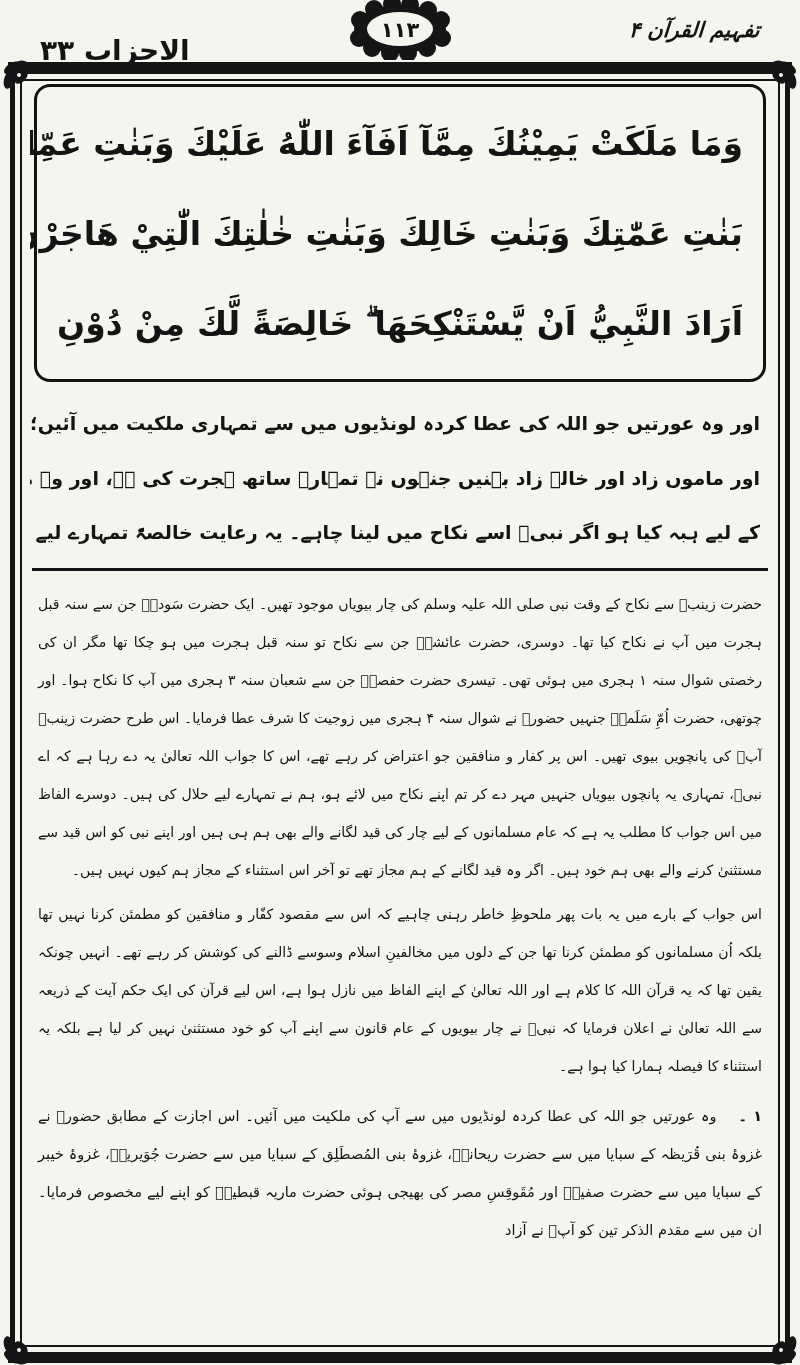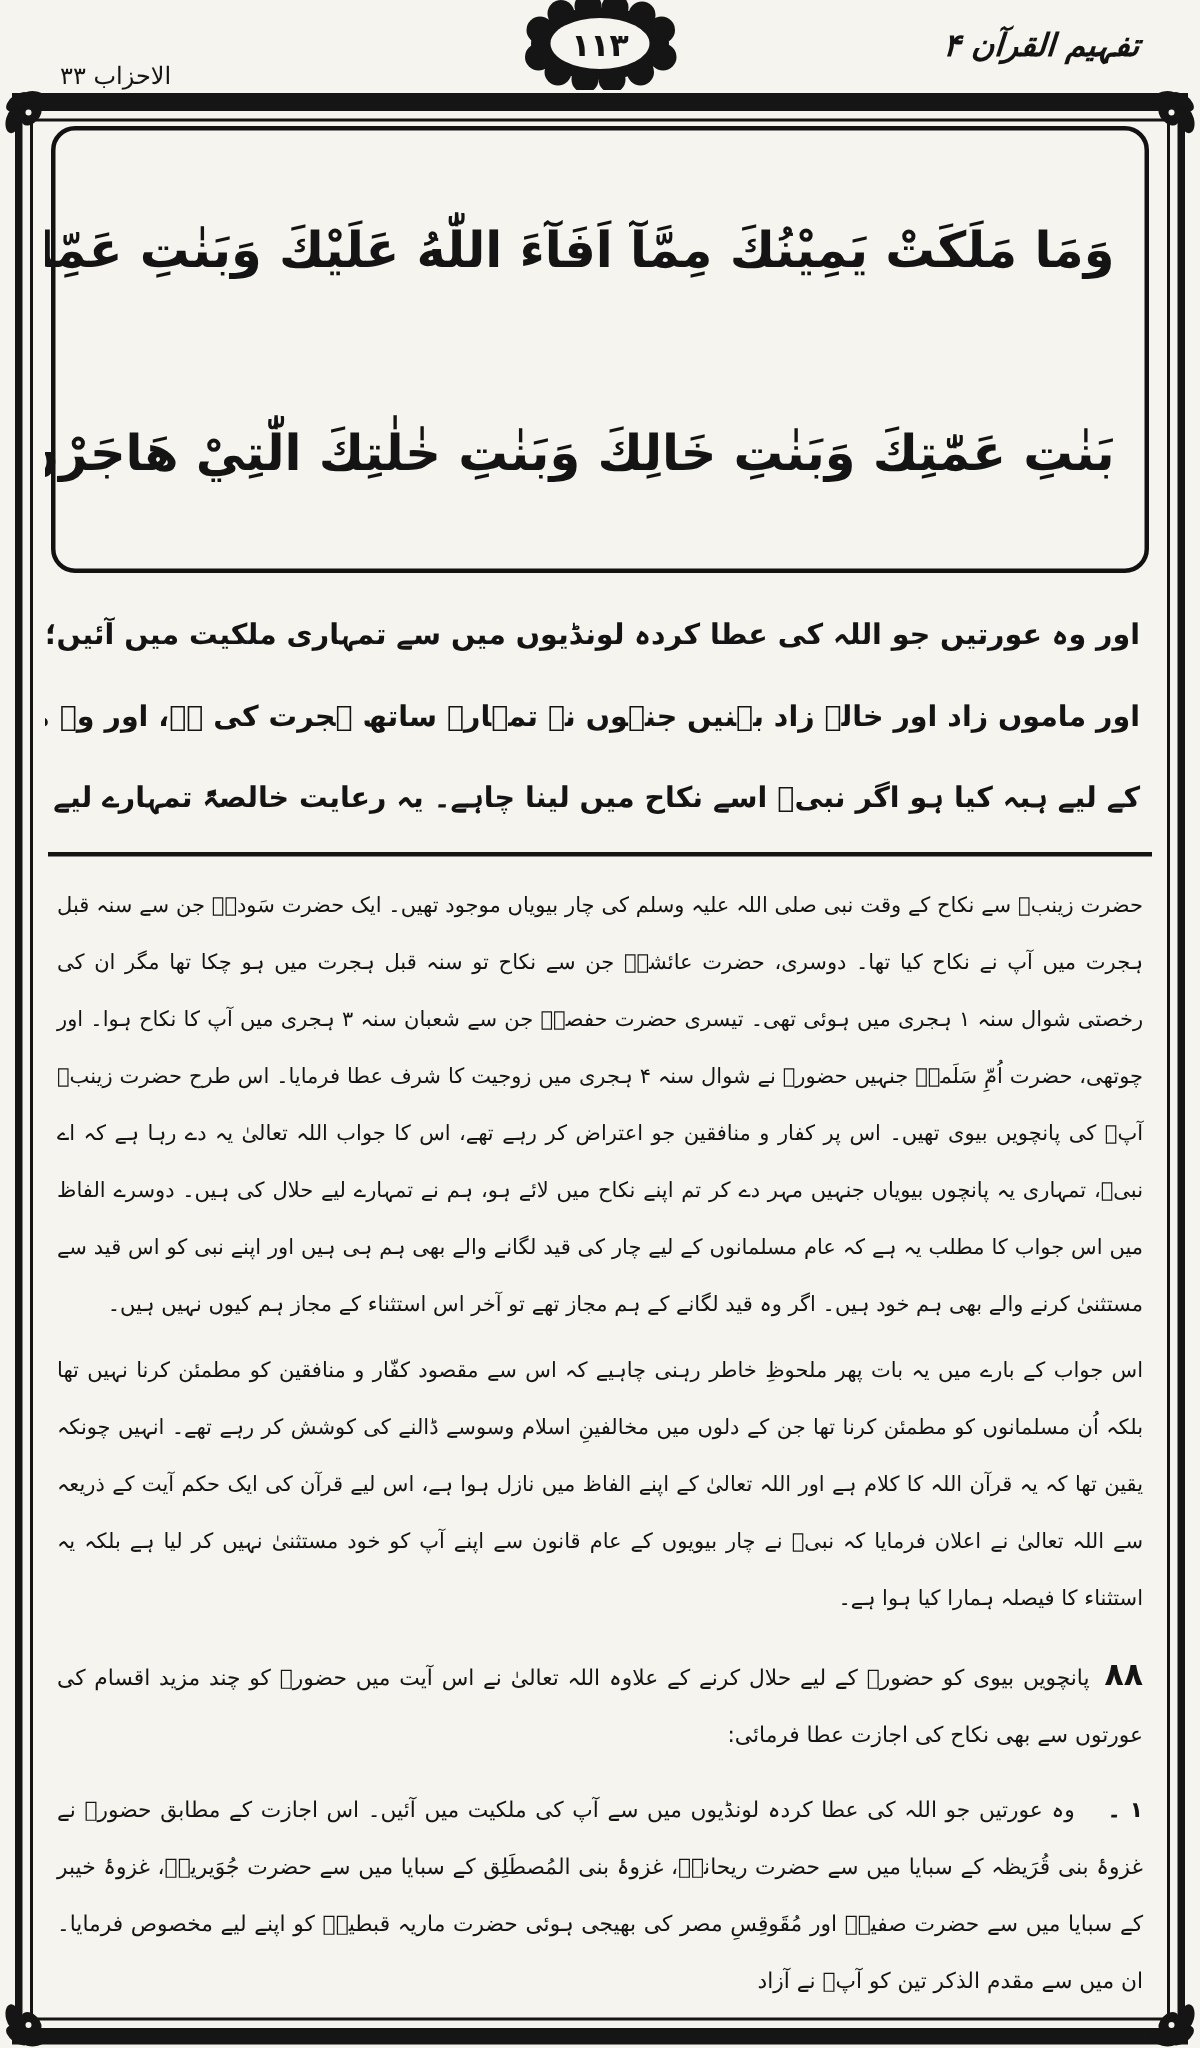--- a/index.html
+++ b/index.html
@@ -10,21 +10,21 @@
     font-family:"DejaVu Sans", sans-serif;
     overflow:hidden;
   }
   
   .header {
     position:absolute; top:0; left:0; right:0; height:60px;
     display:flex; align-items:center; justify-content:space-between;
     padding:0 40px;
   }
   .book-title { font-size:21px; font-weight:bold; font-style:italic; transform:skewX(-4deg); }
-  .surah-title { font-size:16px; font-weight:normal;margin-top:41px; }
+  .surah-title { font-size:28px; font-weight:bold;margin-top:41px; }
   .cartouche { position:absolute; left:50%; top:-2px; transform:translateX(-50%); }
   
   .frame {
     position:absolute; top:62px; left:8px; right:8px; bottom:2px;
     border-top:12px solid #151515; border-bottom:11px solid #151515;
   }
   .frame .side-l, .frame .side-r {
     position:absolute; top:0; bottom:0; width:12px;
   }
   .side-l { left:2px;  border-left:5px solid #151515;  border-right:2px solid #151515; }
@@ -144,37 +144,35 @@
       <circle cx="17" cy="15" r="5"></circle>
     </g>
     <circle cx="17" cy="15" r="2" fill="#f6f4ef"></circle>
   </svg>
 
   <div class="content">
 
     <section class="verse-box">
       <div class="verse-line">وَمَا مَلَكَتْ يَمِيْنُكَ مِمَّآ اَفَآءَ اللّٰهُ عَلَيْكَ وَبَنٰتِ عَمِّكَ وَ</div>
       <div class="verse-line">بَنٰتِ عَمّٰتِكَ وَبَنٰتِ خَالِكَ وَبَنٰتِ خٰلٰتِكَ الّٰتِيْ هَاجَرْنَ</div>
+      <div class="verse-line">اَرَادَ النَّبِيُّ اَنْ يَّسْتَنْكِحَهَا ۗ خَالِصَةً لَّكَ مِنْ دُوْنِ</div>
     </section>
 
     <section class="translation">
       <div class="trans-line">اور وہ عورتیں جو اللہ کی عطا کردہ لونڈیوں میں سے تمہاری ملکیت میں آئیں؛ اور تمہاری وہ چچا زاد اور پھوپھی زاد</div>
       <div class="trans-line">اور ماموں زاد اور خالہ زاد بہنیں جنہوں نے تمہارے ساتھ ہجرت کی ہے، اور وہ مومن عورت جس نے اپنے آپ کو نبیؐ</div>
       <div class="trans-line">کے لیے ہبہ کیا ہو اگر نبیؐ اسے نکاح میں لینا چاہے۔ یہ رعایت خالصۃً تمہارے لیے ہے، دوسرے مومنوں کے لیے</div>
     </section>
 
     <div class="divider"></div>
 
     <section class="commentary">
       <p>حضرت زینبؓ سے نکاح کے وقت نبی صلی اللہ علیہ وسلم کی چار بیویاں موجود تھیں۔ ایک حضرت سَودہؓ جن سے سنہ قبل ہجرت میں آپ نے نکاح کیا تھا۔ دوسری، حضرت عائشہؓ جن سے نکاح تو سنہ قبل ہجرت میں ہو چکا تھا مگر ان کی رخصتی شوال سنہ ۱ ہجری میں ہوئی تھی۔ تیسری حضرت حفصہؓ جن سے شعبان سنہ ۳ ہجری میں آپ کا نکاح ہوا۔ اور چوتھی، حضرت اُمِّ سَلَمہؓ جنہیں حضورؐ نے شوال سنہ ۴ ہجری میں زوجیت کا شرف عطا فرمایا۔ اس طرح حضرت زینبؓ آپؐ کی پانچویں بیوی تھیں۔ اس پر کفار و منافقین جو اعتراض کر رہے تھے، اس کا جواب اللہ تعالیٰ یہ دے رہا ہے کہ اے نبیؐ، تمہاری یہ پانچوں بیویاں جنہیں مہر دے کر تم اپنے نکاح میں لائے ہو، ہم نے تمہارے لیے حلال کی ہیں۔ دوسرے الفاظ میں اس جواب کا مطلب یہ ہے کہ عام مسلمانوں کے لیے چار کی قید لگانے والے بھی ہم ہی ہیں اور اپنے نبی کو اس قید سے مستثنیٰ کرنے والے بھی ہم خود ہیں۔ اگر وہ قید لگانے کے ہم مجاز تھے تو آخر اس استثناء کے مجاز ہم کیوں نہیں ہیں۔</p>
       <p>اس جواب کے بارے میں یہ بات پھر ملحوظِ خاطر رہنی چاہیے کہ اس سے مقصود کفّار و منافقین کو مطمئن کرنا نہیں تھا بلکہ اُن مسلمانوں کو مطمئن کرنا تھا جن کے دلوں میں مخالفینِ اسلام وسوسے ڈالنے کی کوشش کر رہے تھے۔ انہیں چونکہ یقین تھا کہ یہ قرآن اللہ کا کلام ہے اور اللہ تعالیٰ کے اپنے الفاظ میں نازل ہوا ہے، اس لیے قرآن کی ایک حکم آیت کے ذریعہ سے اللہ تعالیٰ نے اعلان فرمایا کہ نبیؐ نے چار بیویوں کے عام قانون سے اپنے آپ کو خود مستثنیٰ نہیں کر لیا ہے بلکہ یہ استثناء کا فیصلہ ہمارا کیا ہوا ہے۔</p>
     </section>
 
-    <section class="note">
-      <span class="note-number">۸۸</span><span>پانچویں بیوی کو حضورؐ کے لیے حلال کرنے کے علاوہ اللہ تعالیٰ نے اس آیت میں حضورؐ کو چند مزید اقسام کی عورتوں سے بھی نکاح کی اجازت عطا فرمائی:</span>
-    </section>
 
     <section class="footnote">
       <span class="fn-marker">۱ ۔</span><span>وہ عورتیں جو اللہ کی عطا کردہ لونڈیوں میں سے آپ کی ملکیت میں آئیں۔ اس اجازت کے مطابق حضورؐ نے غزوۂ بنی قُرَیظہ کے سبایا میں سے حضرت ریحانہؓ، غزوۂ بنی المُصطَلِق کے سبایا میں سے حضرت جُوَیریہؓ، غزوۂ خیبر کے سبایا میں سے حضرت صفیہؓ اور مُقَوقِسِ مصر کی بھیجی ہوئی حضرت ماریہ قبطیہؓ کو اپنے لیے مخصوص فرمایا۔ ان میں سے مقدم الذکر تین کو آپؐ نے آزاد</span>
     </section>
 
   </div>
 </div>
 
 </body></html>

